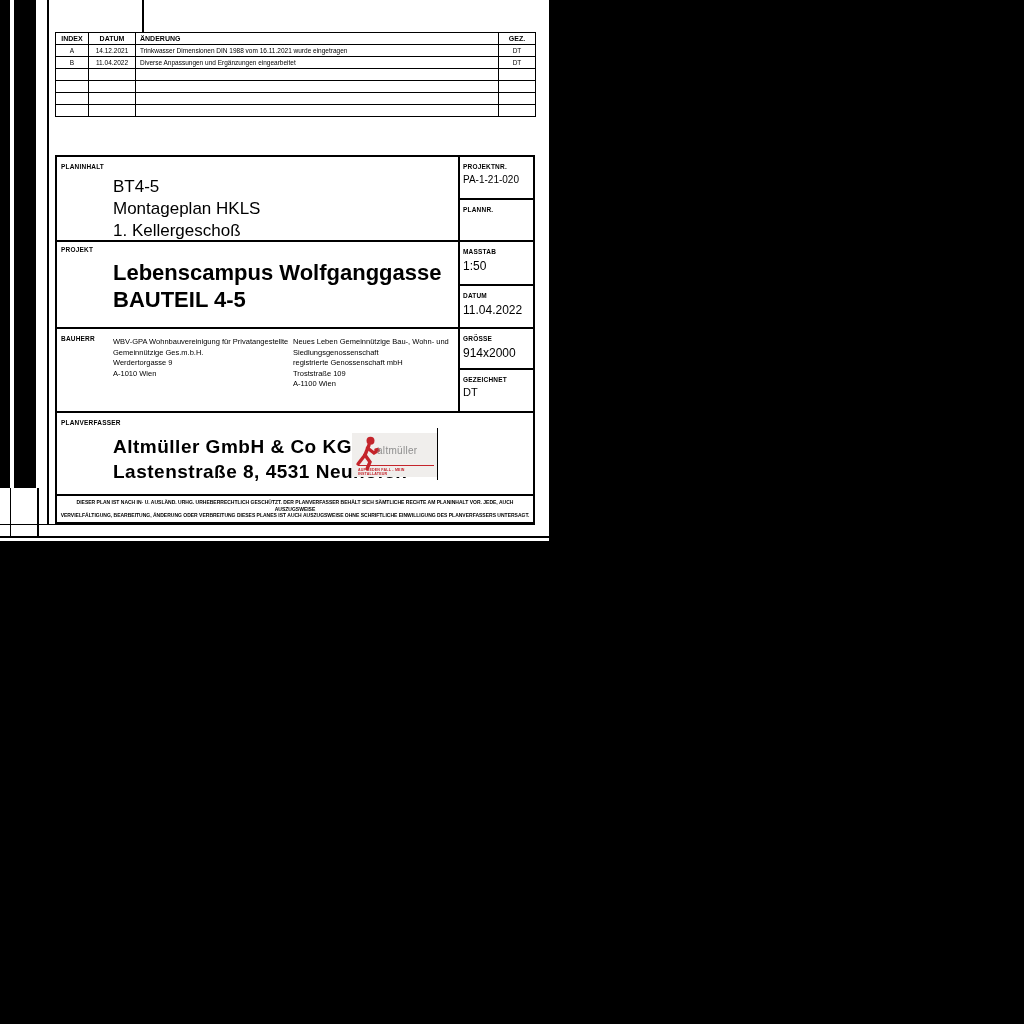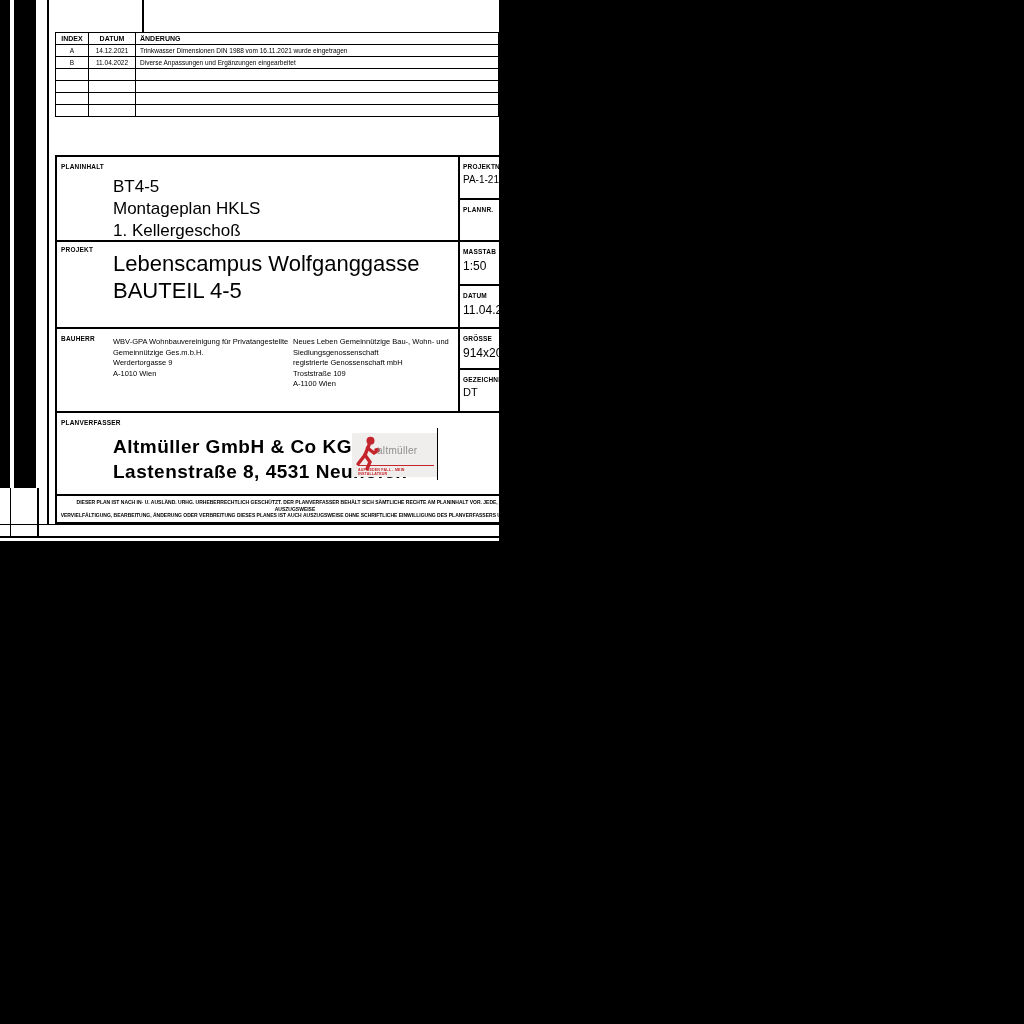--- a/index.html
+++ b/index.html
@@ -1,19 +1,19 @@
 <!DOCTYPE html>
 <html><head>
 <meta charset="utf-8">
 <style>
   html,body{margin:0;padding:0;background:#000;}
   body{width:1024px;height:1024px;position:relative;overflow:hidden;
        font-family:"Liberation Sans",sans-serif;color:#000;}
   .abs{position:absolute;}
-  .page{left:36px;top:0;width:463px;height:541px;background:#fff;}
+  .page{left:36px;top:0;width:513px;height:541px;background:#fff;}
   
   .rev-table{left:19px;top:32px;width:480px;border-collapse:collapse;table-layout:fixed;}
   .rev-table td,.rev-table th{border:1px solid #000;height:11px;padding:0 2px;overflow:hidden;
       white-space:nowrap;font-size:6.5px;line-height:11px;vertical-align:middle;}
   .rev-table th{font-weight:bold;font-size:7px;}
   .c-center{text-align:center;}
   .c-left{text-align:left;padding-left:4px!important;}
   
   .tblock{left:19px;top:155px;width:480px;height:369px;border:2px solid #000;box-sizing:border-box;}
   .hline{position:absolute;height:1.5px;background:#000;}
@@ -105,21 +105,21 @@
     <div class="hline" style="left:401px;top:211px;width:75px;"></div>
 
     <div class="lbl" style="left:4px;top:6px;">PLANINHALT</div>
     <div class="val-lg" style="left:56px;top:19px;">
       <div>BT4-5</div>
       <div>Montageplan HKLS</div>
       <div>1. Kellergeschoß</div>
     </div>
 
     <div class="lbl" style="left:4px;top:89px;">PROJEKT</div>
-    <div class="val-xl" style="left:56px;top:93px;">
+    <div class="val-xl" style="left:56px;top:102px;font-weight:bold;">
       <div>Lebenscampus Wolfganggasse</div>
       <div>BAUTEIL 4-5</div>
     </div>
 
     <div class="lbl" style="left:4px;top:178px;">BAUHERR</div>
     <div class="val-sm" style="left:56px;top:180px;width:178px;">
       <div>WBV-GPA Wohnbauvereinigung für Privatangestellte</div>
       <div>Gemeinnützige Ges.m.b.H.</div>
       <div>Werdertorgasse 9</div>
       <div>A-1010 Wien</div>

